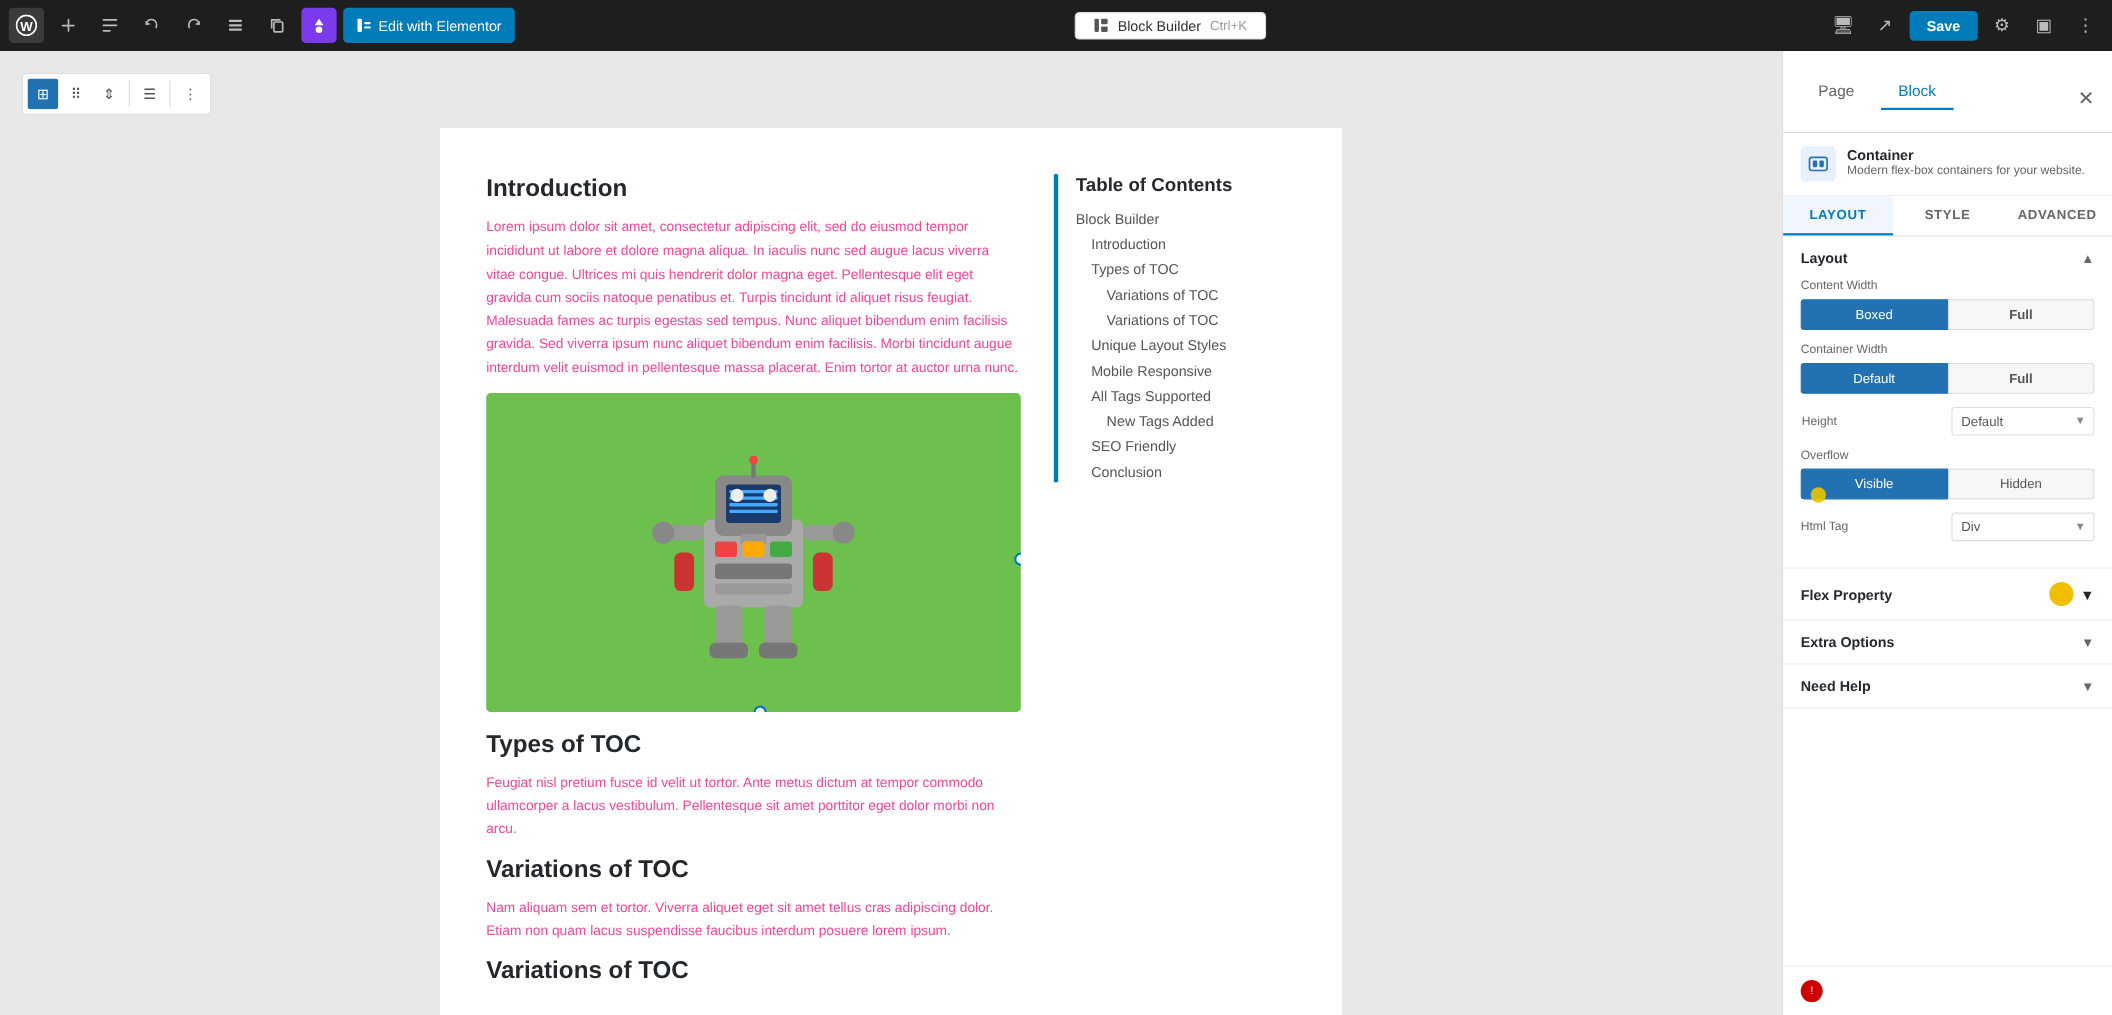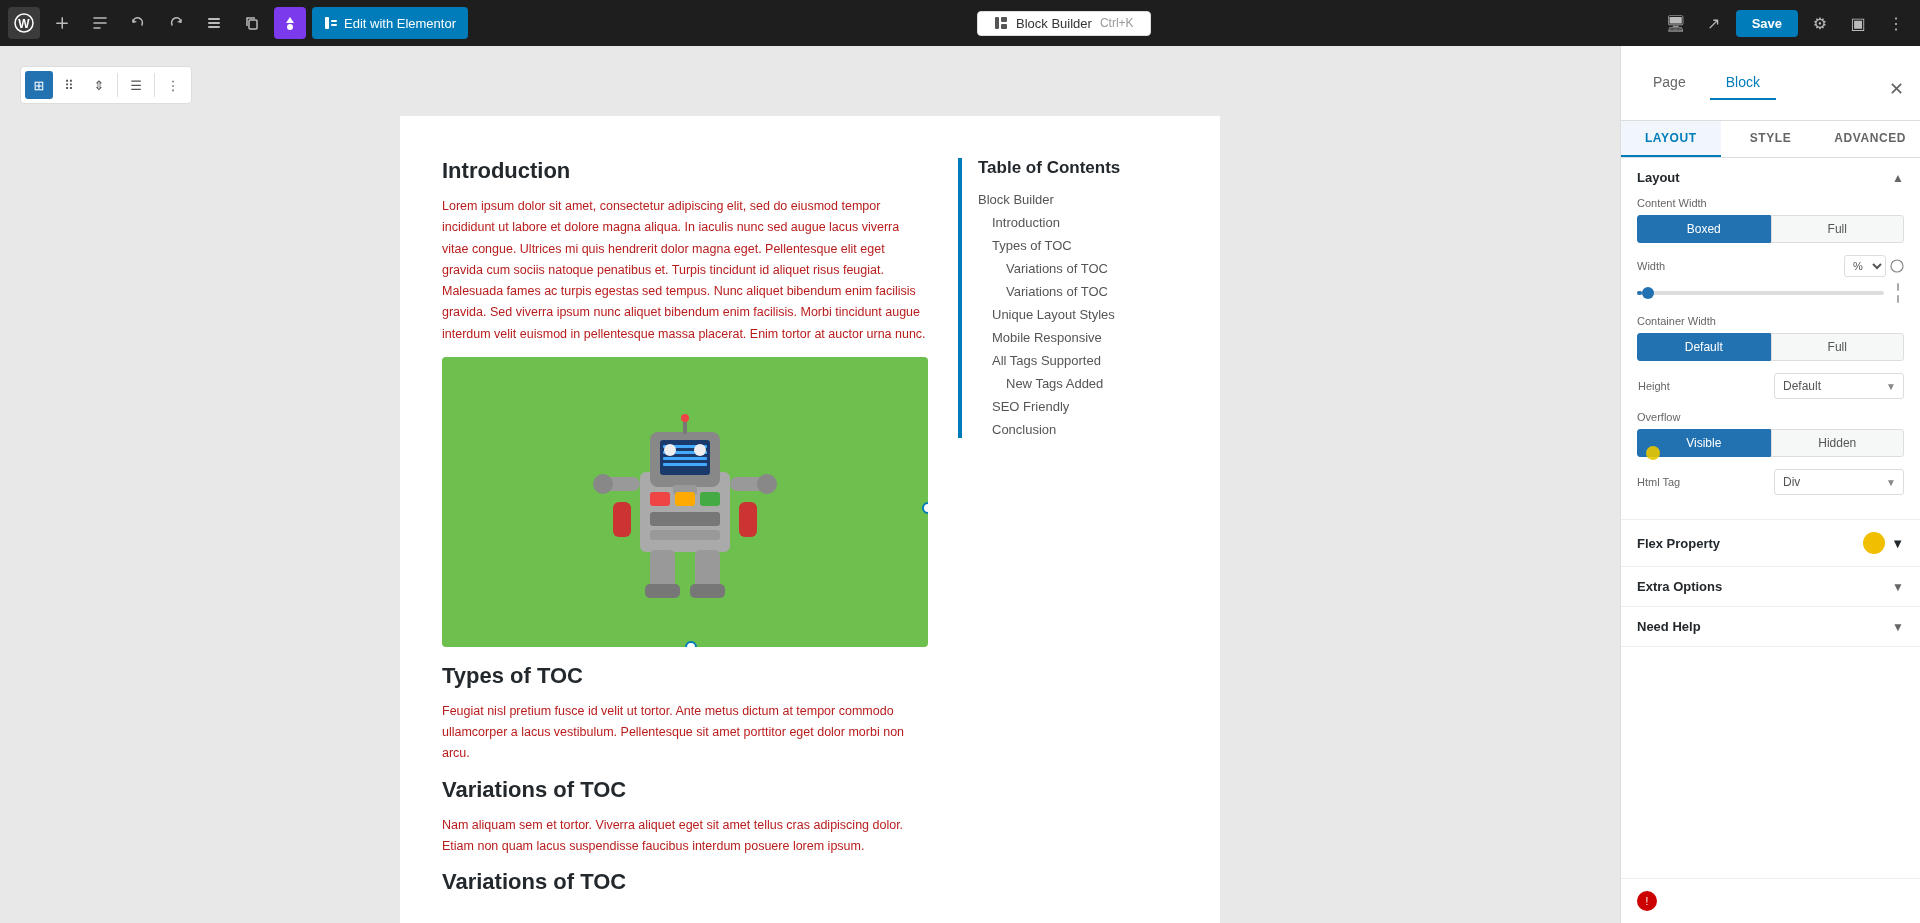--- a/index.html
+++ b/index.html
@@ -72,21 +72,21 @@
     .bt-divider { width: 1px; height: 24px; background: #ddd; margin: 0 2px; }
 
     
     .content-wrapper {
       background: #fff; width: 100%; max-width: 820px; padding: 42px;
     }
 
     
     .article-content { max-width: 560px; }
     .article-content h2 { font-size: 22px; color: #23282d; margin-bottom: 12px; font-weight: 600; }
-    .article-content p { font-size: 13px; line-height: 1.7; color: #b91c1c; margin-bottom: 12px; }
+    .article-content p { font-size: 13px; line-height: 1.7; color: #ec4899; margin-bottom: 12px; }
 
     
     .two-col { display: flex; gap: 30px; }
     .col-left { flex: 1; }
     .col-right { width: 220px; }
 
     
     .robot-img {
       width: 100%; height: 290px; background: #6dbf4e;
       border-radius: 4px; display: flex; align-items: center; justify-content: center;
@@ -167,21 +167,21 @@
     
     .form-row { margin-bottom: 12px; }
     .form-label { font-size: 11px; color: #666; margin-bottom: 6px; display: block; }
     .btn-group { display: flex; }
     .btn-group-btn {
       flex: 1; padding: 6px; border: 1px solid #ddd; background: #f6f7f7;
       cursor: pointer; font-size: 12px; color: #555; text-align: center;
     }
     .btn-group-btn.active { background: #2271b1; color: #fff; border-color: #2271b1; }
     .btn-group-btn:first-child { border-radius: 3px 0 0 3px; }
-    .btn-group-btn:last-child { border-radius: 0 3px 3px 0; }
+    .btn-group-btn:last-child { border-radius: 0 3px 3px 0; font-weight: bold; }
 
     .slider-row { display: flex; align-items: center; gap: 8px; }
     .slider { flex: 1; height: 4px; background: #ddd; border-radius: 2px; position: relative; }
     .slider-track { height: 100%; background: #2271b1; border-radius: 2px; }
     .slider-thumb {
       width: 12px; height: 12px; background: #2271b1; border-radius: 50%;
       position: absolute; top: -4px; cursor: pointer;
     }
     .input-with-unit { display: flex; align-items: center; gap: 4px; }
     .unit-select {
@@ -410,20 +410,33 @@
   </div>
 
   <div class="right-panel">
 
     <div class="panel-header">
       <div class="panel-tab">Page</div>
       <div class="panel-tab active">Block</div>
       <button class="panel-close">✕</button>
     </div>
 
+    <div class="container-info">
+      <div class="container-icon">
+        <svg width="20" height="20" viewBox="0 0 20 20" fill="none">
+          <rect x="2" y="4" width="16" height="12" rx="2" stroke="#2271b1" stroke-width="1.5"></rect>
+          <rect x="5" y="7" width="4" height="6" rx="1" fill="#2271b1"></rect>
+          <rect x="11" y="7" width="4" height="6" rx="1" fill="#2271b1"></rect>
+        </svg>
+      </div>
+      <div class="container-text">
+        <h4>Container</h4>
+        <p>Modern flex-box containers for your website.</p>
+      </div>
+    </div>
 
     <div class="layout-tabs">
       <div class="layout-tab active">LAYOUT</div>
       <div class="layout-tab">STYLE</div>
       <div class="layout-tab">ADVANCED</div>
     </div>
 
     <div class="panel-section">
       <div class="section-header">
         <span>Layout</span>
@@ -432,45 +445,20 @@
       <div class="section-body">
 
         <div class="form-row">
           <span class="form-label">Content Width</span>
           <div class="btn-group">
             <button class="btn-group-btn active">Boxed</button>
             <button class="btn-group-btn">Full</button>
           </div>
         </div>
 
-        <div class="form-row">
-          <div style="display:flex;align-items:center;justify-content:space-between;margin-bottom:6px;">
-            <span class="form-label" style="margin:0;">Width</span>
-            <div class="input-with-unit">
-              <select class="unit-select">
-                <option>%</option><option>px</option>
-              </select>
-              <svg width="14" height="14" viewBox="0 0 14 14" fill="#888">
-                  <circle cx="7" cy="7" r="6" stroke="#888" stroke-width="1.2" fill="none"></circle>
-                </svg>
-            </div>
-          </div>
-          <div class="slider-row">
-            <div class="slider">
-              <div class="slider-track" style="width:2%;"></div>
-              <div class="slider-thumb" style="left:2%;"></div>
-            </div>
-            <div style="display:flex;align-items:center;gap:2px;">
-              <svg width="12" height="20" viewBox="0 0 12 20" fill="#aaa">
-                  <rect x="5" y="0" width="2" height="8" rx="1"></rect>
-                  <rect x="5" y="12" width="2" height="8" rx="1"></rect>
-                </svg>
-            </div>
-          </div>
-        </div>
 
         <div class="form-row">
           <span class="form-label">Container Width</span>
           <div class="btn-group">
             <button class="btn-group-btn active">Default</button>
             <button class="btn-group-btn">Full</button>
           </div>
         </div>
 
         <div class="form-row">

